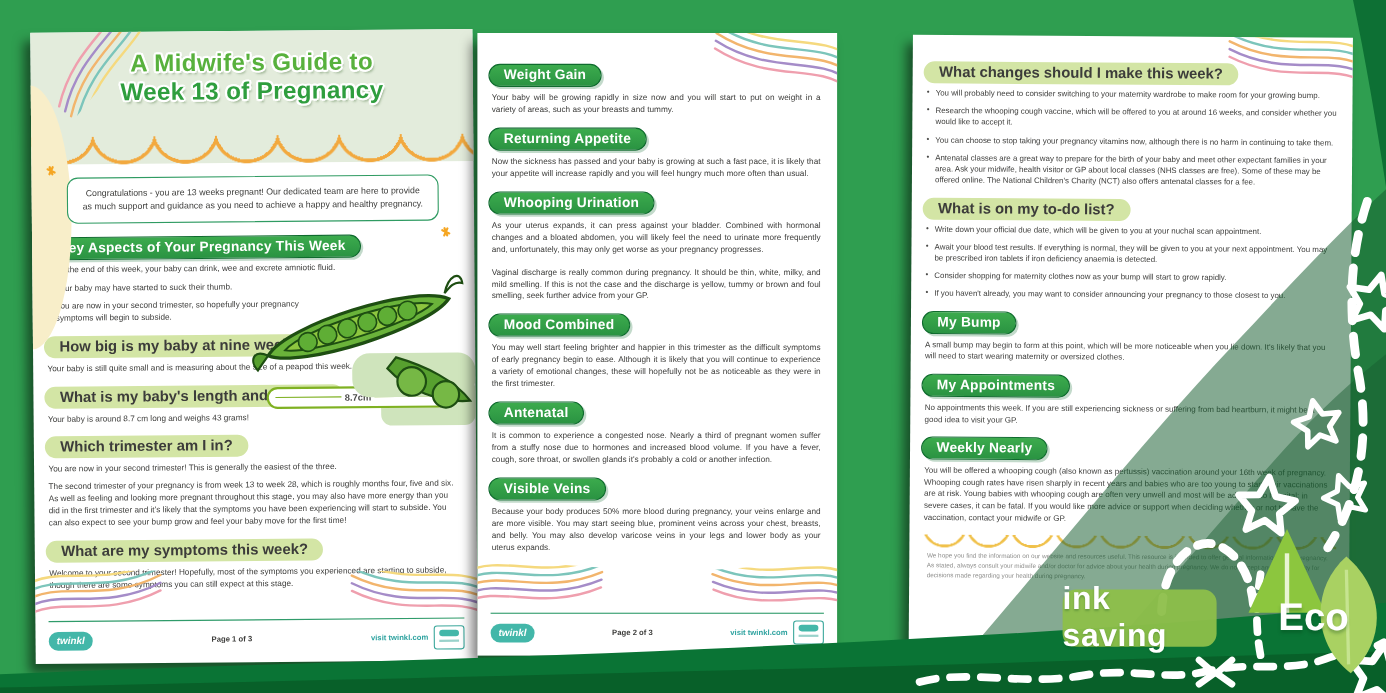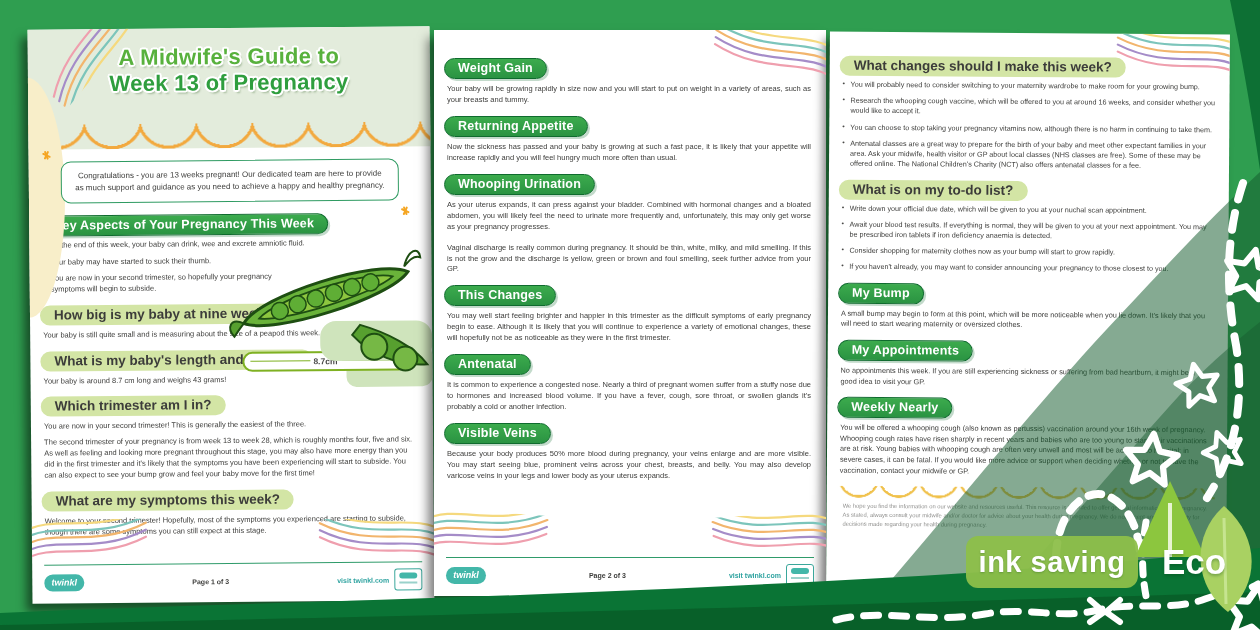--- a/index.html
+++ b/index.html
@@ -2,21 +2,21 @@
 <html><head>
 <meta charset="utf-8">
 <style>
   html,body{margin:0;padding:0}
   body{width:1260px;height:630px;overflow:hidden;position:relative;
        background:#2f9e50;font-family:"Liberation Sans",sans-serif;}
   
   .page{position:absolute;background:#ffffff;overflow:hidden;
         box-shadow:-6px 8px 10px rgba(0,0,0,.5);}
   #p1{left:30px;top:28px;width:402px;height:574px;transform:rotate(-.5deg)}
-  #p2{left:434px;top:30px;width:392px;height:566px}
+  #p2{left:434px;top:30px;width:327px;height:566px}
   #p3{left:828px;top:33px;width:400px;height:558px;transform:rotate(.4deg)}
   
   .pillD{display:inline-block;background:linear-gradient(#3cab4d,#2a9342);
          border:1.5px solid #0f6b2e;border-radius:12px;color:#fff;font-weight:bold;
          font-size:12.5px;padding:2px 13px 3px;box-shadow:2px 2px 0 rgba(15,107,46,.25);
          letter-spacing:.2px;white-space:nowrap}
   .pillL{display:inline-block;background:#d3e5a5;border-radius:12px;color:#3c3c3a;
          font-weight:bold;font-size:13.5px;padding:2px 14px 3px;white-space:nowrap}
   
   .sec{margin:0 12px 10px 10px;position:relative}
@@ -69,21 +69,21 @@
   
   .waves{position:absolute;width:130px;height:50px;pointer-events:none;z-index:1}
   .peapod{position:absolute;z-index:2;pointer-events:none}
   
   .scallop-line{height:14px;margin:4px 12px 2px;background-repeat:repeat-x;
      background-image:radial-gradient(circle 21px at 20px -9px,transparent 18.5px,#f0c14b 18.5px 20.5px,transparent 21px);
      background-size:40px 30px}
   .disc{margin:2px 16px;font-size:5.8px;color:#8f8f8d;line-height:1.55}
   
   #decor{position:absolute;left:0;top:0;z-index:40;pointer-events:none}
-  #badge{position:absolute;left:966px;top:536px;width:172px;height:52px;border-radius:12px;
+  #badge{position:absolute;left:966px;top:536px;width:140px;height:52px;border-radius:12px;
          background:rgba(141,191,74,.95);z-index:50;display:flex;align-items:center;justify-content:center}
   #badge .txt{color:#fff;font-size:29px;font-weight:600;letter-spacing:.5px;
               text-shadow:0 1px 2px rgba(0,60,20,.25)}
   #eco{position:absolute;left:1162px;top:542px;z-index:55;color:#fff;font-size:35px;font-weight:700;
        text-shadow:0 2px 3px rgba(0,60,20,.3)}
 </style>
 </head>
 <body>
 
 <svg width="0" height="0" style="position:absolute">
@@ -218,24 +218,24 @@
   </div>
   <div class="sec">
     <span class="pillD">Returning Appetite</span>
     <p>Now the sickness has passed and your baby is growing at such a fast pace, it is likely that your appetite will increase rapidly and you will feel hungry much more often than usual.</p>
   </div>
   <div class="sec">
     <span class="pillD">Whooping Urination</span>
     <p>As your uterus expands, it can press against your bladder. Combined with hormonal changes and a bloated abdomen, you will likely feel the need to urinate more frequently and, unfortunately, this may only get worse as your pregnancy progresses.</p>
   </div>
   <div class="sec">
-    <p>Vaginal discharge is really common during pregnancy. It should be thin, white, milky, and mild smelling. If this is not the grow and the discharge is yellow, green or brown and foul smelling, seek further advice from your GP.</p>
-  </div>
-  <div class="sec">
-    <span class="pillD">This Changes</span>
+    <p>Vaginal discharge is really common during pregnancy. It should be thin, white, milky, and mild smelling. If this is not the case and the discharge is yellow, tummy or brown and foul smelling, seek further advice from your GP.</p>
+  </div>
+  <div class="sec">
+    <span class="pillD">Mood Combined</span>
     <p>You may well start feeling brighter and happier in this trimester as the difficult symptoms of early pregnancy begin to ease. Although it is likely that you will continue to experience a variety of emotional changes, these will hopefully not be as noticeable as they were in the first trimester.</p>
   </div>
   <div class="sec">
     <span class="pillD">Antenatal</span>
     <p>It is common to experience a congested nose. Nearly a third of pregnant women suffer from a stuffy nose due to hormones and increased blood volume. If you have a fever, cough, sore throat, or swollen glands it's probably a cold or another infection.</p>
   </div>
   <div class="sec">
     <span class="pillD">Visible Veins</span>
     <p>Because your body produces 50% more blood during pregnancy, your veins enlarge and are more visible. You may start seeing blue, prominent veins across your chest, breasts, and belly. You may also develop varicose veins in your legs and lower body as your uterus expands.</p>
   </div>

